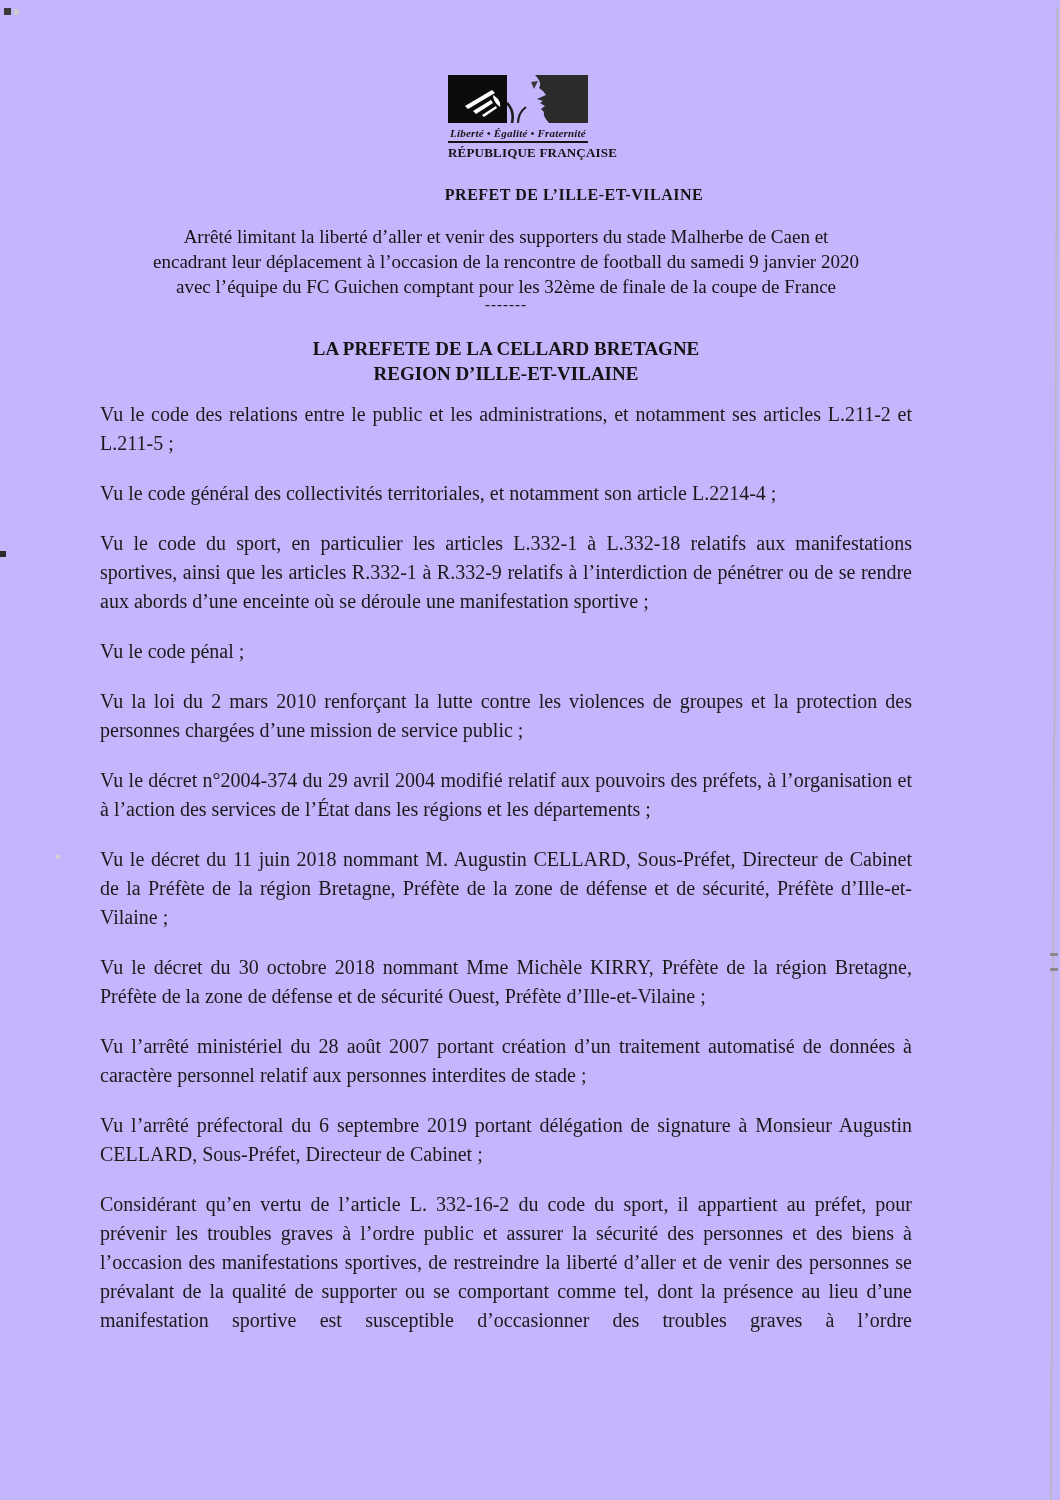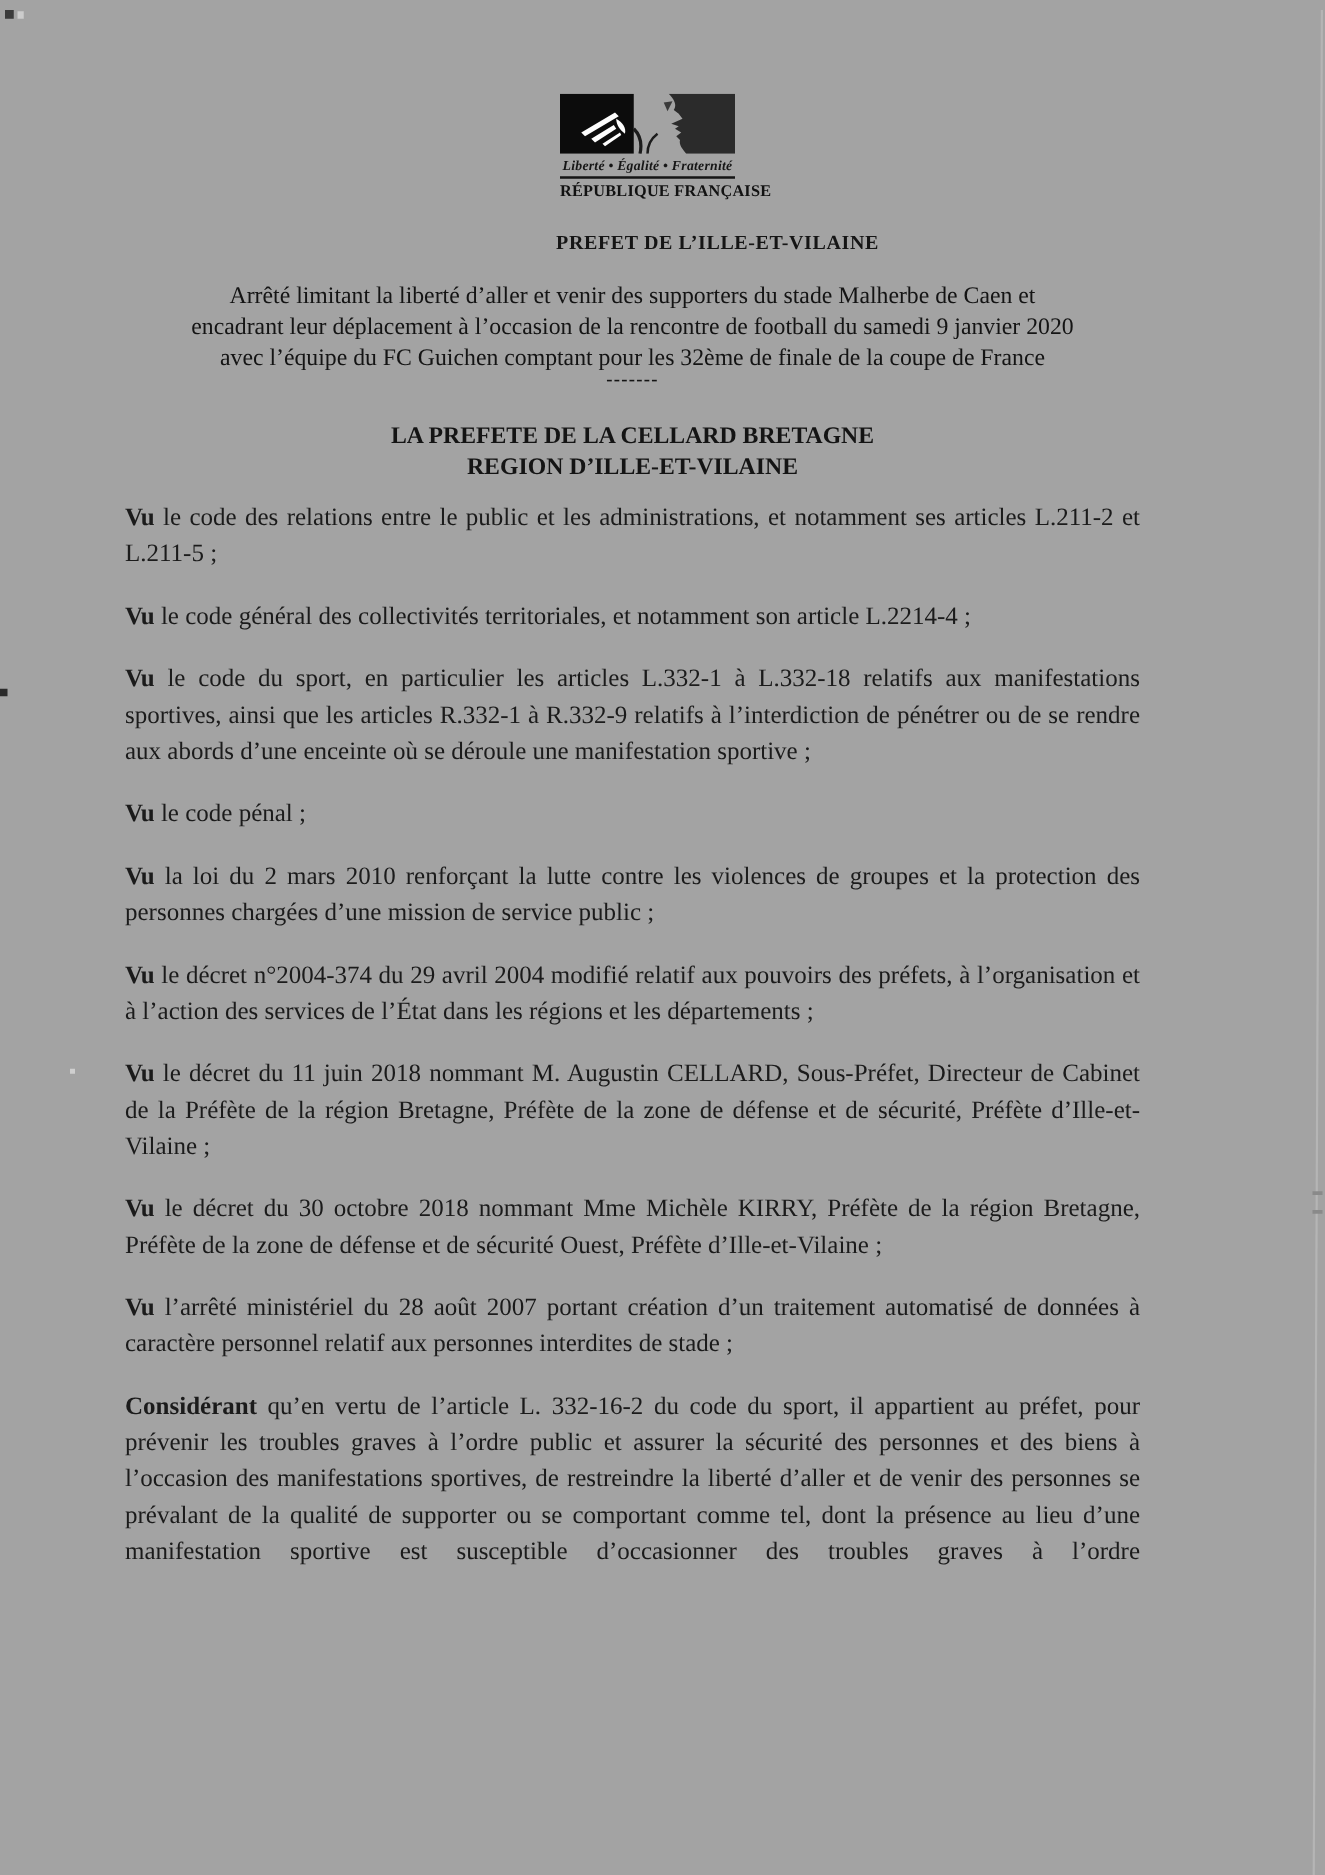--- a/index.html
+++ b/index.html
@@ -4,21 +4,21 @@
 <style>
   html, body {
     margin: 0;
     padding: 0;
     background: #ffffff;
   }
   .page {
     position: relative;
     width: 1060px;
     height: 1500px;
-    background: #a3a3a3;
+    background: #c4b5fd;
     font-family: "Liberation Serif", "DejaVu Serif", serif;
     color: #1a1a1a;
     overflow: hidden;
   }
   
   .gov-block {
     position: absolute;
     top: 75px;
     left: 448px;
     width: 140px;
@@ -98,21 +98,21 @@
     position: absolute;
     top: 400px;
     left: 100px;
     width: 812px;
     font-size: 20px;
     line-height: 29px;
     text-align: justify;
     color: #1b1b1b;
   }
   .para { margin: 0 0 21px 0; }
-  .para .lead { font-weight: bold; margin-top: 37px; }
+  .para .lead { font-weight: normal; margin-top: 37px; }
   .para.continues { text-align-last: justify; }
   
   .artifact { position: absolute; pointer-events: none; }
   .speck-dark-topleft  { left: 4px;  top: 8px;   width: 7px; height: 7px; background: #3a3a3a; }
   .speck-light-topleft { left: 14px; top: 9px;   width: 5px; height: 6px; background: #cccccc; }
   .dash-left-edge      { left: 0;    top: 551px; width: 6px; height: 6px; background: #2b2b2b; }
   .dot-left-mid        { left: 56px; top: 855px; width: 4px; height: 4px; background: #cfcfcf; }
   .scan-line-overlay {
     position: absolute;
     top: 0; left: 0;
@@ -165,20 +165,21 @@
   <div class="body-text">
     <p class="para"><span class="lead">Vu</span><span> le code des relations entre le public et les administrations, et notamment ses articles L.211-2 et L.211-5 ;</span></p>
     <p class="para"><span class="lead">Vu</span><span> le code général des collectivités territoriales, et notamment son article L.2214-4 ;</span></p>
     <p class="para"><span class="lead">Vu</span><span> le code du sport, en particulier les articles L.332-1 à L.332-18 relatifs aux manifestations sportives, ainsi que les articles R.332-1 à R.332-9 relatifs à l’interdiction de pénétrer ou de se rendre aux abords d’une enceinte où se déroule une manifestation sportive ;</span></p>
     <p class="para"><span class="lead">Vu</span><span> le code pénal ;</span></p>
     <p class="para"><span class="lead">Vu</span><span> la loi du 2 mars 2010 renforçant la lutte contre les violences de groupes et la protection des personnes chargées d’une mission de service public ;</span></p>
     <p class="para"><span class="lead">Vu</span><span> le décret n°2004-374 du 29 avril 2004 modifié relatif aux pouvoirs des préfets, à l’organisation et à l’action des services de l’État dans les régions et les départements ;</span></p>
     <p class="para"><span class="lead">Vu</span><span> le décret du 11 juin 2018 nommant M. Augustin CELLARD, Sous-Préfet, Directeur de Cabinet de la Préfète de la région Bretagne, Préfète de la zone de défense et de sécurité, Préfète d’Ille-et-Vilaine ;</span></p>
     <p class="para"><span class="lead">Vu</span><span> le décret du 30 octobre 2018 nommant Mme Michèle KIRRY, Préfète de la région Bretagne, Préfète de la zone de défense et de sécurité Ouest, Préfète d’Ille-et-Vilaine ;</span></p>
     <p class="para"><span class="lead">Vu</span><span> l’arrêté ministériel du 28 août 2007 portant création d’un traitement automatisé de données à caractère personnel relatif aux personnes interdites de stade ;</span></p>
+    <p class="para"><span class="lead">Vu</span><span> l’arrêté préfectoral du 6 septembre 2019 portant délégation de signature à Monsieur Augustin CELLARD, Sous-Préfet, Directeur de Cabinet ;</span></p>
     <p class="para continues"><span class="lead">Considérant</span><span> qu’en vertu de l’article L. 332-16-2 du code du sport, il appartient au préfet, pour prévenir les troubles graves à l’ordre public et assurer la sécurité des personnes et des biens à l’occasion des manifestations sportives, de restreindre la liberté d’aller et de venir des personnes se prévalant de la qualité de supporter ou se comportant comme tel, dont la présence au lieu d’une manifestation sportive est susceptible d’occasionner des troubles graves à l’ordre</span></p>
   </div>
 
   <div class="artifact speck-dark-topleft"></div>
   <div class="artifact speck-light-topleft"></div>
   <div class="artifact dash-left-edge"></div>
   <div class="artifact dot-left-mid"></div>
   <svg class="scan-line-overlay" width="1060" height="1500" viewBox="0 0 1060 1500" xmlns="http://www.w3.org/2000/svg">
     <line x1="1057.5" y1="8" x2="1051" y2="1500" stroke="#b8b8b8" stroke-width="1.7" opacity="0.9"></line>
     <rect x="1050" y="953" width="8" height="3" fill="#8a8a8a"></rect>

